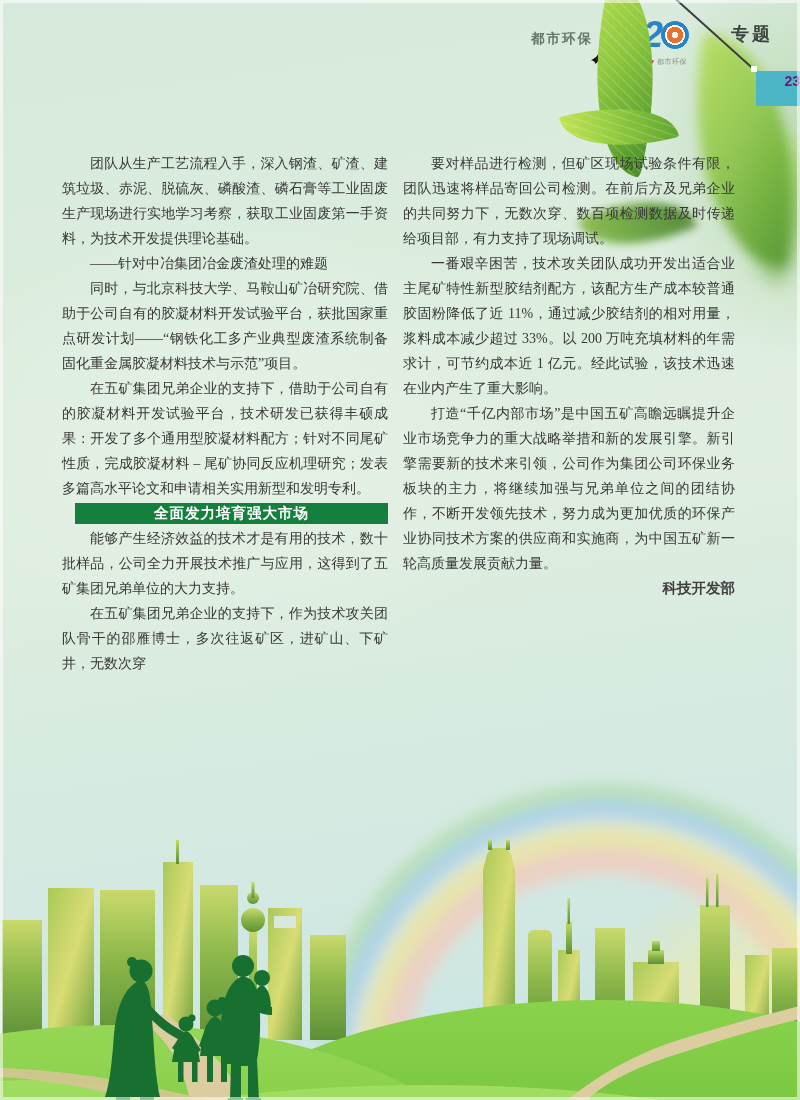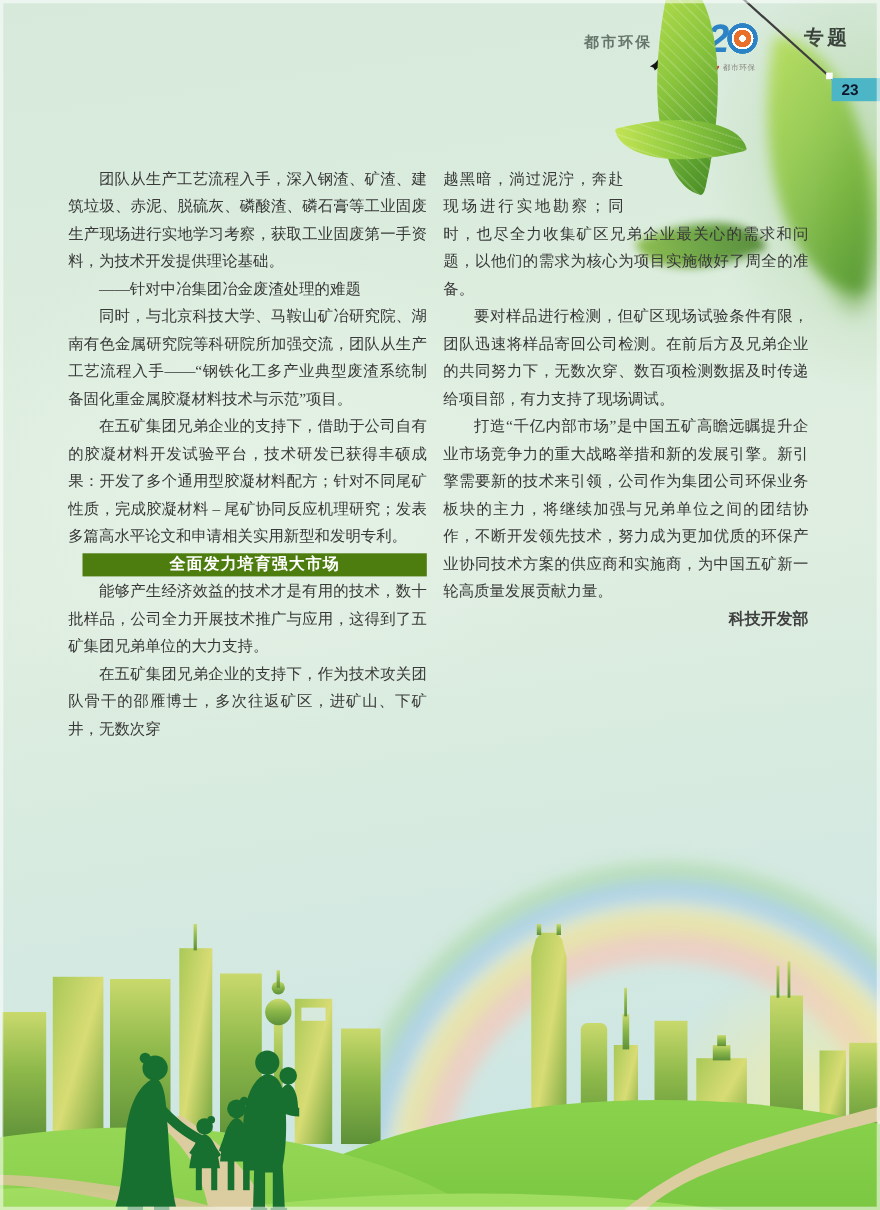--- a/index.html
+++ b/index.html
@@ -23,23 +23,23 @@
     font-size:36px;color:#2b83c5;line-height:34px;}
   .logo20 .zero{width:28px;height:28px;border-radius:50%;margin-left:-2px;
     background:radial-gradient(circle at 50% 50%, #fff 0 3px, #e8702a 3px 8px, #fff 8px 10px, #2b83c5 10px 14px, transparent 14px);}
   .logo-sub{position:absolute;left:645px;top:57px;font-family:"Liberation Sans","DejaVu Sans",sans-serif;
     font-size:7px;color:#8a8a82;letter-spacing:.5px;}
   .logo-sub .heart{color:#d43b3b;}
   .zhuanti{position:absolute;left:731px;top:22px;font-family:Liberation Mono, monospace;
     font-weight:bold;font-size:18px;letter-spacing:3px;color:#39423b;}
   .diag{position:absolute;left:676px;top:-2px;width:113px;height:1.5px;background:#3e3e3e;
     transform-origin:0 0;transform:rotate(42deg);z-index:21;}
-  .page-badge{position:absolute;left:756px;top:71px;width:44px;height:21px;background:#4db6c6;
-    color:#0f172a;font-family:"Liberation Sans","DejaVu Sans",sans-serif;font-size:14px;font-weight:bold;
-    line-height:21px;padding-left:9px;box-sizing:border-box;z-index:22;}
+  .page-badge{position:absolute;left:756px;top:71px;width:44px;height:35px;background:#4db6c6;
+    color:#701a75;font-family:"Liberation Sans","DejaVu Sans",sans-serif;font-size:14px;font-weight:bold;
+    line-height:21px;padding-left:9px;box-sizing:border-box;z-index:22;text-align:right;}
   .badge-sq{position:absolute;left:751px;top:66px;width:6px;height:6px;background:#fdfdfd;z-index:23;}
 
   
   .leaf{position:absolute;border-radius:4% 100% 4% 100%;
     background:linear-gradient(115deg,#b2dc4c 0%,#8cc63e 40%,#5a9e2d 85%,#4d8f27 100%);}
   .leaf::after{content:"";position:absolute;inset:0;border-radius:inherit;
     background:repeating-linear-gradient(32deg,transparent 0 6px,rgba(255,255,255,.14) 6px 7.5px);}
   .leaf1{left:588px;top:-18px;width:74px;height:190px;transform:rotate(13deg);z-index:5;}
   .leaf2{left:563px;top:103px;width:112px;height:48px;transform:rotate(-14deg);z-index:6;
     background:linear-gradient(100deg,#c3e455 0%,#93cc41 45%,#61a530 100%);}
@@ -52,21 +52,21 @@
     filter:blur(9px);opacity:.55;z-index:3;}
 
   
   .col{position:absolute;top:151px;font-size:14px;line-height:25px;color:#383838;
     text-align:justify;z-index:10;}
   .col p{margin:0;text-indent:2em;}
   .col p.noindent{text-indent:0;}
   .col-left{left:62px;width:326px;}
   .col-right{left:403px;width:332px;}
   .wrap-spacer{float:right;width:168px;height:50px;}
-  .section-bar{margin:2px 0 2px 13px;height:21px;line-height:21px;background:#4d7c0f;
+  .section-bar{margin:2px 0 2px 13px;height:21px;line-height:21px;background:#15803d;
     color:#ffffff;text-align:center;font-family:"Liberation Sans","DejaVu Sans",sans-serif;
     font-size:14.5px;font-weight:bold;letter-spacing:1px;}
   .byline{margin:0;text-align:right;font-family:"Liberation Sans","DejaVu Sans",sans-serif;
     font-weight:bold;font-size:14.5px;color:#404040;}
 
   
   .rainbow{position:absolute;left:305px;top:775px;width:600px;height:265px;z-index:1;
     filter:blur(7px);opacity:.8;
     background:radial-gradient(circle 290px at 300px 300px,
       transparent 0 198px,
@@ -97,30 +97,30 @@
 </div>
 <div class="logo-sub"><span class="heart">I ♥ </span><span>都市环保</span></div>
 <div class="zhuanti">专题</div>
 <div class="diag"></div>
 <div class="badge-sq"></div>
 <div class="page-badge">23</div>
 
 <div class="col col-left">
   <p>团队从生产工艺流程入手，深入钢渣、矿渣、建筑垃圾、赤泥、脱硫灰、磷酸渣、磷石膏等工业固废生产现场进行实地学习考察，获取工业固废第一手资料，为技术开发提供理论基础。</p>
   <p>——针对中冶集团冶金废渣处理的难题</p>
-  <p>同时，与北京科技大学、马鞍山矿冶研究院、湖南有色金属研究院等科研院所加强交流，团队从生产工艺流程入手——“钢铁化工多产业典型废渣系统制备固化重金属胶凝材料技术与示范”项目。</p>
+  <p>同时，与北京科技大学、马鞍山矿冶研究院、借助于公司自有的胶凝材料开发试验平台，获批国家重点研发计划——“钢铁化工多产业典型废渣系统制备固化重金属胶凝材料技术与示范”项目。</p>
   <p>在五矿集团兄弟企业的支持下，借助于公司自有的胶凝材料开发试验平台，技术研发已获得丰硕成果：开发了多个通用型胶凝材料配方；针对不同尾矿性质，完成胶凝材料 – 尾矿协同反应机理研究；发表多篇高水平论文和申请相关实用新型和发明专利。</p>
   <div class="section-bar">全面发力培育强大市场</div>
   <p>能够产生经济效益的技术才是有用的技术，数十批样品，公司全力开展技术推广与应用，这得到了五矿集团兄弟单位的大力支持。</p>
   <p>在五矿集团兄弟企业的支持下，作为技术攻关团队骨干的邵雁博士，多次往返矿区，进矿山、下矿井，无数次穿</p>
 </div>
 
 <div class="col col-right">
-  <p class="noindent"><span class="wrap-spacer"></span><span>越黑暗，淌过泥泞，奔赴现场进行实地勘察；同时，也尽全力收集矿区兄弟企业最关心的需求和问题，以他们的需求为核心为项目实施做好了周全的准备。</span></p>
   <p>要对样品进行检测，但矿区现场试验条件有限，团队迅速将样品寄回公司检测。在前后方及兄弟企业的共同努力下，无数次穿、数百项检测数据及时传递给项目部，有力支持了现场调试。</p>
+  <p>一番艰辛困苦，技术攻关团队成功开发出适合业主尾矿特性新型胶结剂配方，该配方生产成本较普通胶固粉降低了近 11%，通过减少胶结剂的相对用量，浆料成本减少超过 33%。以 200 万吨充填材料的年需求计，可节约成本近 1 亿元。经此试验，该技术迅速在业内产生了重大影响。</p>
   <p>打造“千亿内部市场”是中国五矿高瞻远瞩提升企业市场竞争力的重大战略举措和新的发展引擎。新引擎需要新的技术来引领，公司作为集团公司环保业务板块的主力，将继续加强与兄弟单位之间的团结协作，不断开发领先技术，努力成为更加优质的环保产业协同技术方案的供应商和实施商，为中国五矿新一轮高质量发展贡献力量。</p>
   <p class="byline">科技开发部</p>
 </div>
 
 <div class="rainbow"></div>
 <div class="glow"></div>
 <svg class="scene" viewBox="0 0 800 330" xmlns="http://www.w3.org/2000/svg">
   <defs>
     <linearGradient id="cityG" x1="0" y1="0" x2="0" y2="1">
       <stop offset="0" stop-color="#c9d96c"></stop>

